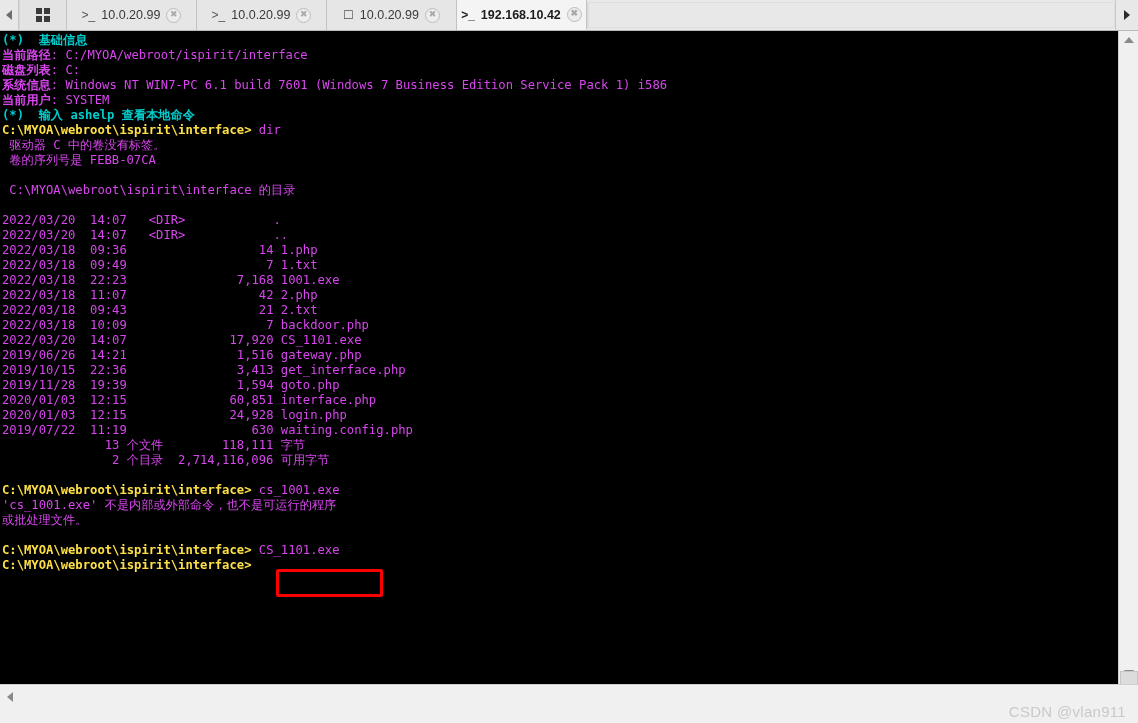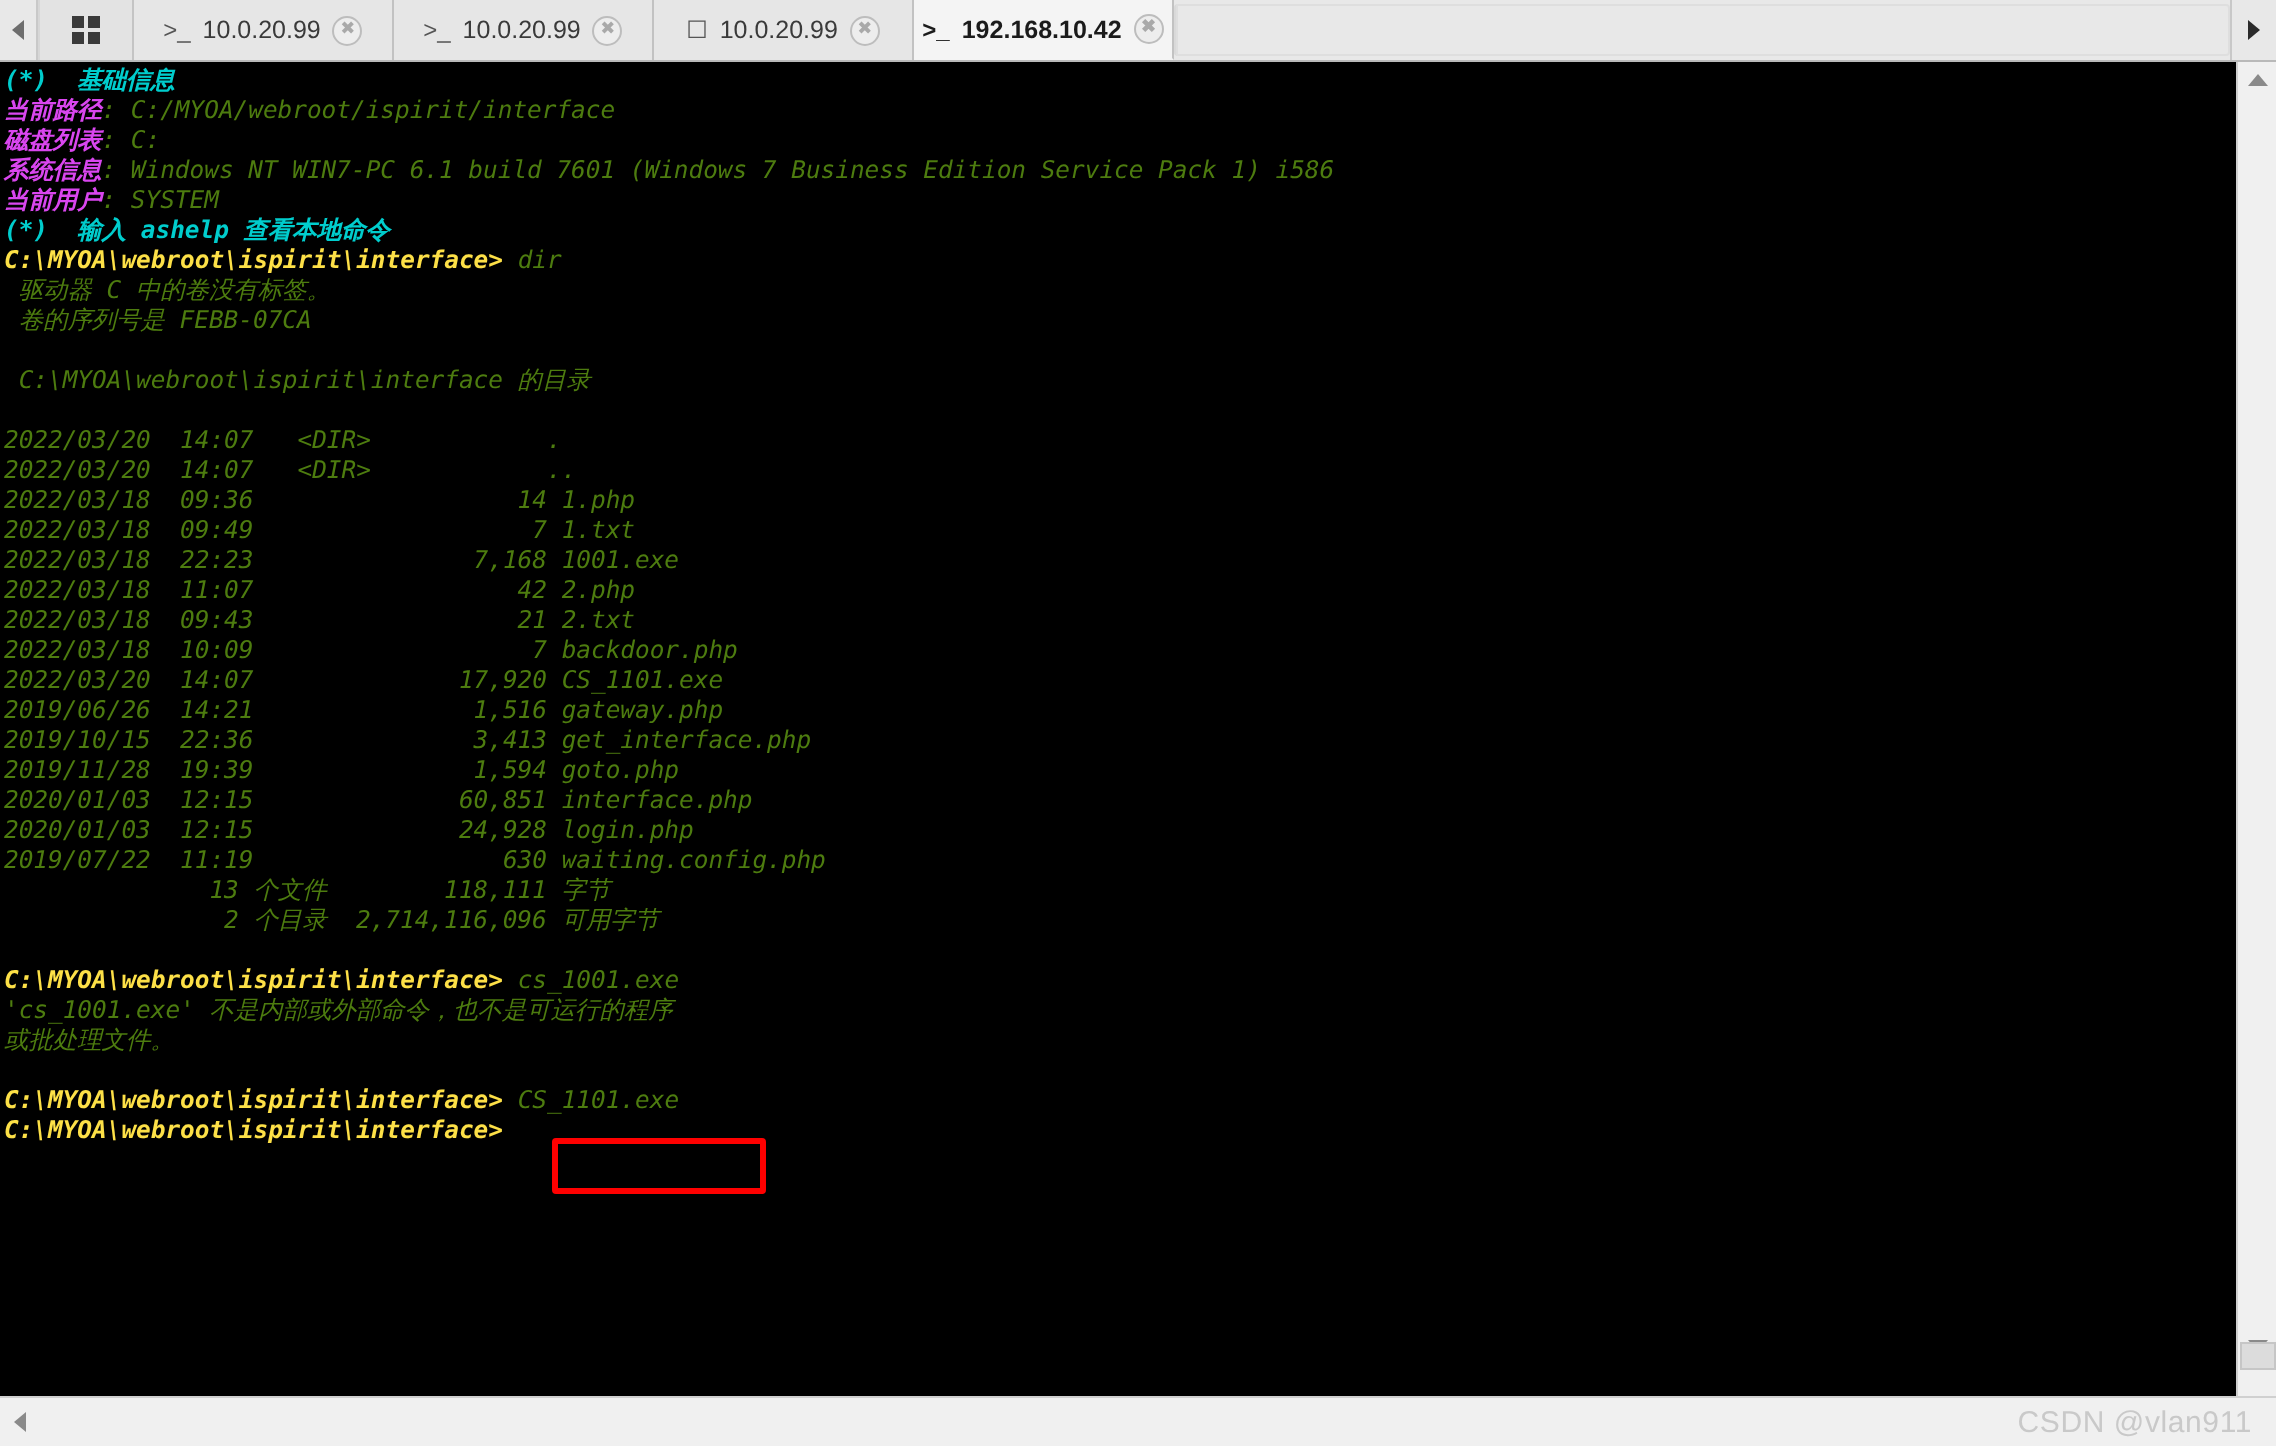--- a/index.html
+++ b/index.html
@@ -145,26 +145,25 @@
     height: 667px;
     background: #000000;
     overflow: hidden;
     padding: 2px 0 0 2px;
     box-sizing: border-box;
     font-family: "DejaVu Sans Mono", "Liberation Mono", monospace;
     font-size: 12.2px;
     line-height: 15px;
     white-space: pre;
     color: #c6c6c6;
-    font-style: italic;
   }
   .ln { height: 15px; }
   .cyan { color: #00cdcd; font-weight: bold; }
   .yellow { color: #d946ef; font-weight: bold; }
-  .gry { color: #4d7c0f; }
+  .gry { color: #d946ef; }
   .prompt { color: #fde047; font-weight: bold; }
 
   .redbox {
     position: absolute;
     left: 276px;
     top: 538px;
     width: 107px;
     height: 28px;
     border: 3px solid #ff0000;
     border-radius: 2px;
@@ -215,21 +214,21 @@
     background: #dcdcdc;
     border: 1px solid #c6c6c6;
     box-sizing: border-box;
   }
 
   
   .hscroll {
     position: absolute;
     left: 0; bottom: 0;
     width: 1138px;
-    height: 25px;
+    height: 39px;
     background: #f0f0f0;
     border-top: 1px solid #d0d0d0;
     box-sizing: border-box;
   }
   .hsb-arrow {
     position: absolute;
     top: 0;
     width: 19px;
     height: 24px;
     display: flex;

